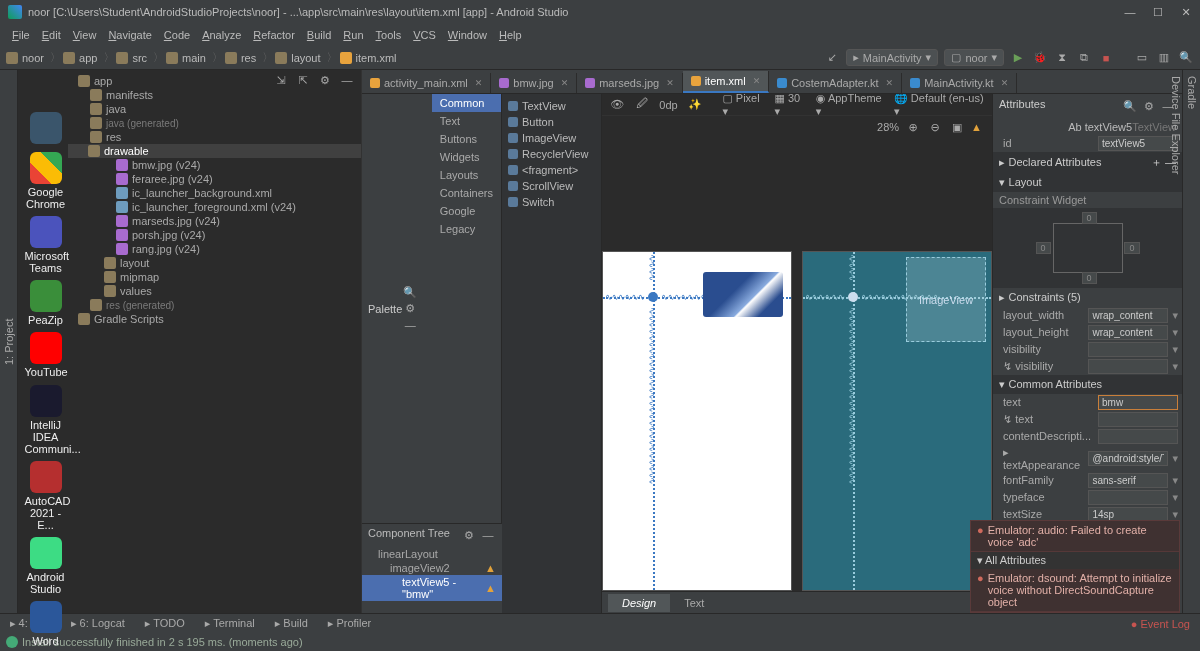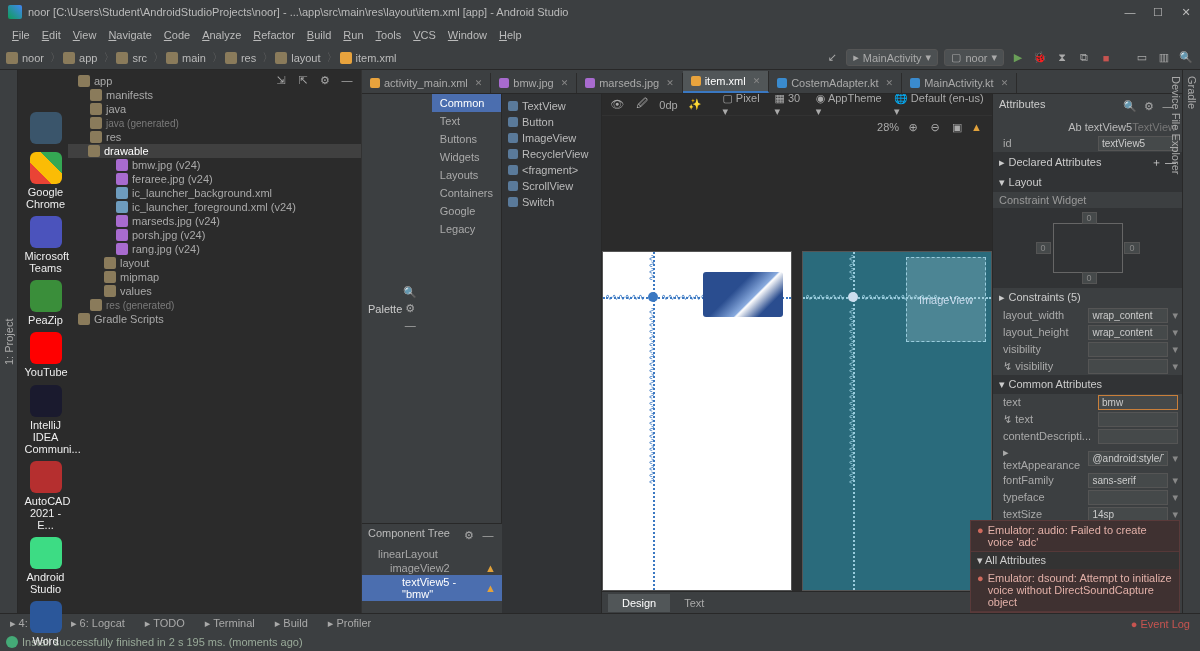--- a/index.html
+++ b/index.html
@@ -127,21 +127,21 @@
 
 .footer-tabs { height: 20px; background: #3c3f41; display: flex; align-items: center; border-top: 1px solid #282828; font-size: 10px; }
 .footer-tabs .ftab { padding: 0 10px; display: flex; align-items: center; gap: 4px; }
 .footer-tabs .fill { flex: 1; }
 .footer-tabs .eventlog { color: #c75450; padding-right: 10px; }
 .statusbar { height: 18px; background: #3c3f41; display: flex; align-items: center; padding: 0 6px; color: #9a9; font-size: 10px; }
 .statusbar .sico { width: 12px; height: 12px; background: #4a7; border-radius: 50%; margin-right: 4px; }
 
 .designtab-footer { height: 22px; background: #3c3f41; border-top: 1px solid #282828; display: flex; align-items: center; padding-left: 6px; }
 .designtab-footer .dft { padding: 3px 14px; color: #aaa; }
-.designtab-footer .dft.active { background: #515658; color: #fff; }
+.designtab-footer .dft.active { background: #515658; color: #fff; font-style: italic; }
 </style>
 </head>
 <body>
 
 <div class="titlebar">
   <div class="app-icon"></div>
   <div class="title">noor [C:\Users\Student\AndroidStudioProjects\noor] - ...\app\src\main\res\layout\item.xml [app] - Android Studio</div>
   <div class="win-btns">
     <div class="win-btn">—</div>
     <div class="win-btn">☐</div>

